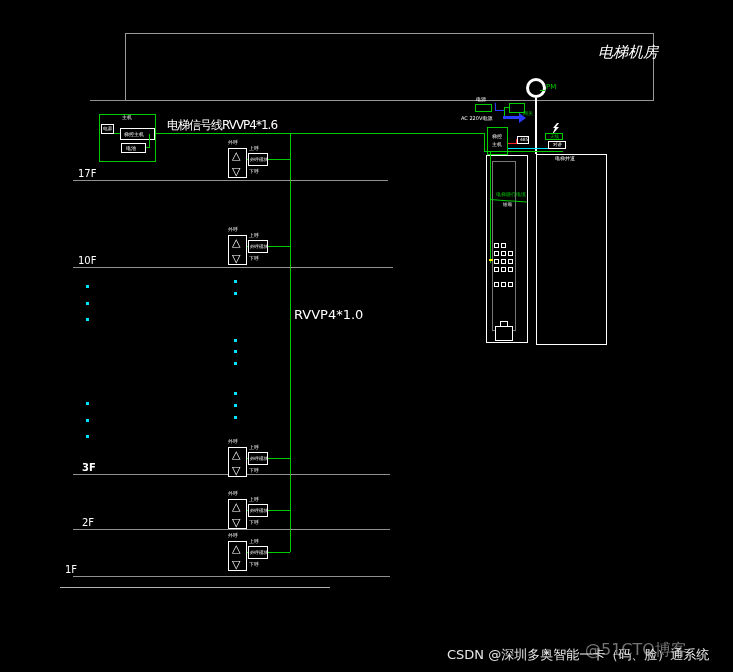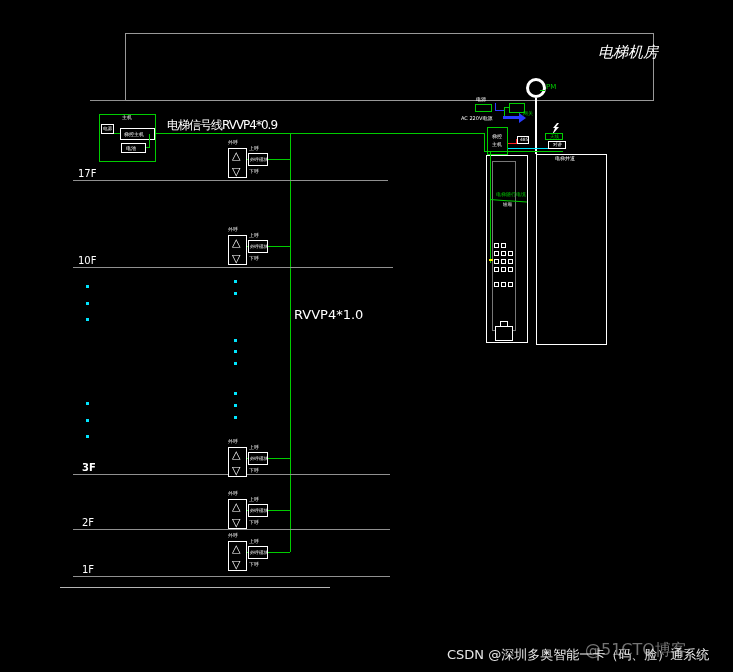--- a/index.html
+++ b/index.html
@@ -34,36 +34,36 @@
   <div class="b" style="left:120px;top:128px;width:35px;height:12px;">
       <div class="t" style="left:3px;top:3px;font-size:5px;">梯控主机</div>
     </div>
   <div class="b" style="left:121px;top:143px;width:25px;height:10px;">
       <div class="t" style="left:4px;top:2px;font-size:5px;">电池</div>
     </div>
   <div class="h g" style="left:114px;top:133px;width:6px;"></div>
   <div class="v g" style="left:149px;top:134px;height:14px;"></div>
   <div class="h g" style="left:146px;top:147px;width:4px;"></div>
 
-  <div class="t" style="left:167px;top:119px;font-size:12px;letter-spacing:-1px;">电梯信号线RVVP4*0.9</div>
+  <div class="t" style="left:167px;top:119px;font-size:12px;letter-spacing:-1px;">电梯信号线RVVP4*1.6</div>
   <div class="h g" style="left:155px;top:133px;width:329px;"></div>
   <div class="v g" style="left:484px;top:133px;height:19px;"></div>
 
   <div class="v g" style="left:290px;top:133px;height:419px;"></div>
   <div class="t" style="left:294px;top:308px;font-size:13px;">RVVP4*1.0</div>
 
   <div class="t" style="left:78px;top:168px;font-size:10px;">17F</div>
   <div class="h" style="left:73px;top:180px;width:315px;"></div>
   <div class="t" style="left:78px;top:255px;font-size:10px;">10F</div>
   <div class="h" style="left:73px;top:267px;width:320px;"></div>
   <div class="t" style="left:82px;top:462px;font-size:10px;font-weight:bold;">3F</div>
   <div class="h" style="left:73px;top:474px;width:317px;"></div>
   <div class="t" style="left:82px;top:517px;font-size:10px;">2F</div>
   <div class="h" style="left:73px;top:529px;width:317px;"></div>
-  <div class="t" style="left:82px;top:564px;font-size:10px;">1F</div>
+  <div class="t" style="left:65px;top:564px;font-size:10px;">1F</div>
   <div class="h" style="left:73px;top:576px;width:317px;"></div>
   <div class="h" style="left:60px;top:587px;width:270px;background:#b5b5b5;"></div>
 
   <div class="dot" style="left:86px;top:285px;"></div>
   <div class="dot" style="left:86px;top:302px;"></div>
   <div class="dot" style="left:86px;top:318px;"></div>
   <div class="dot" style="left:86px;top:402px;"></div>
   <div class="dot" style="left:86px;top:419px;"></div>
   <div class="dot" style="left:86px;top:435px;"></div>
   <div class="dot" style="left:234px;top:280px;"></div>

